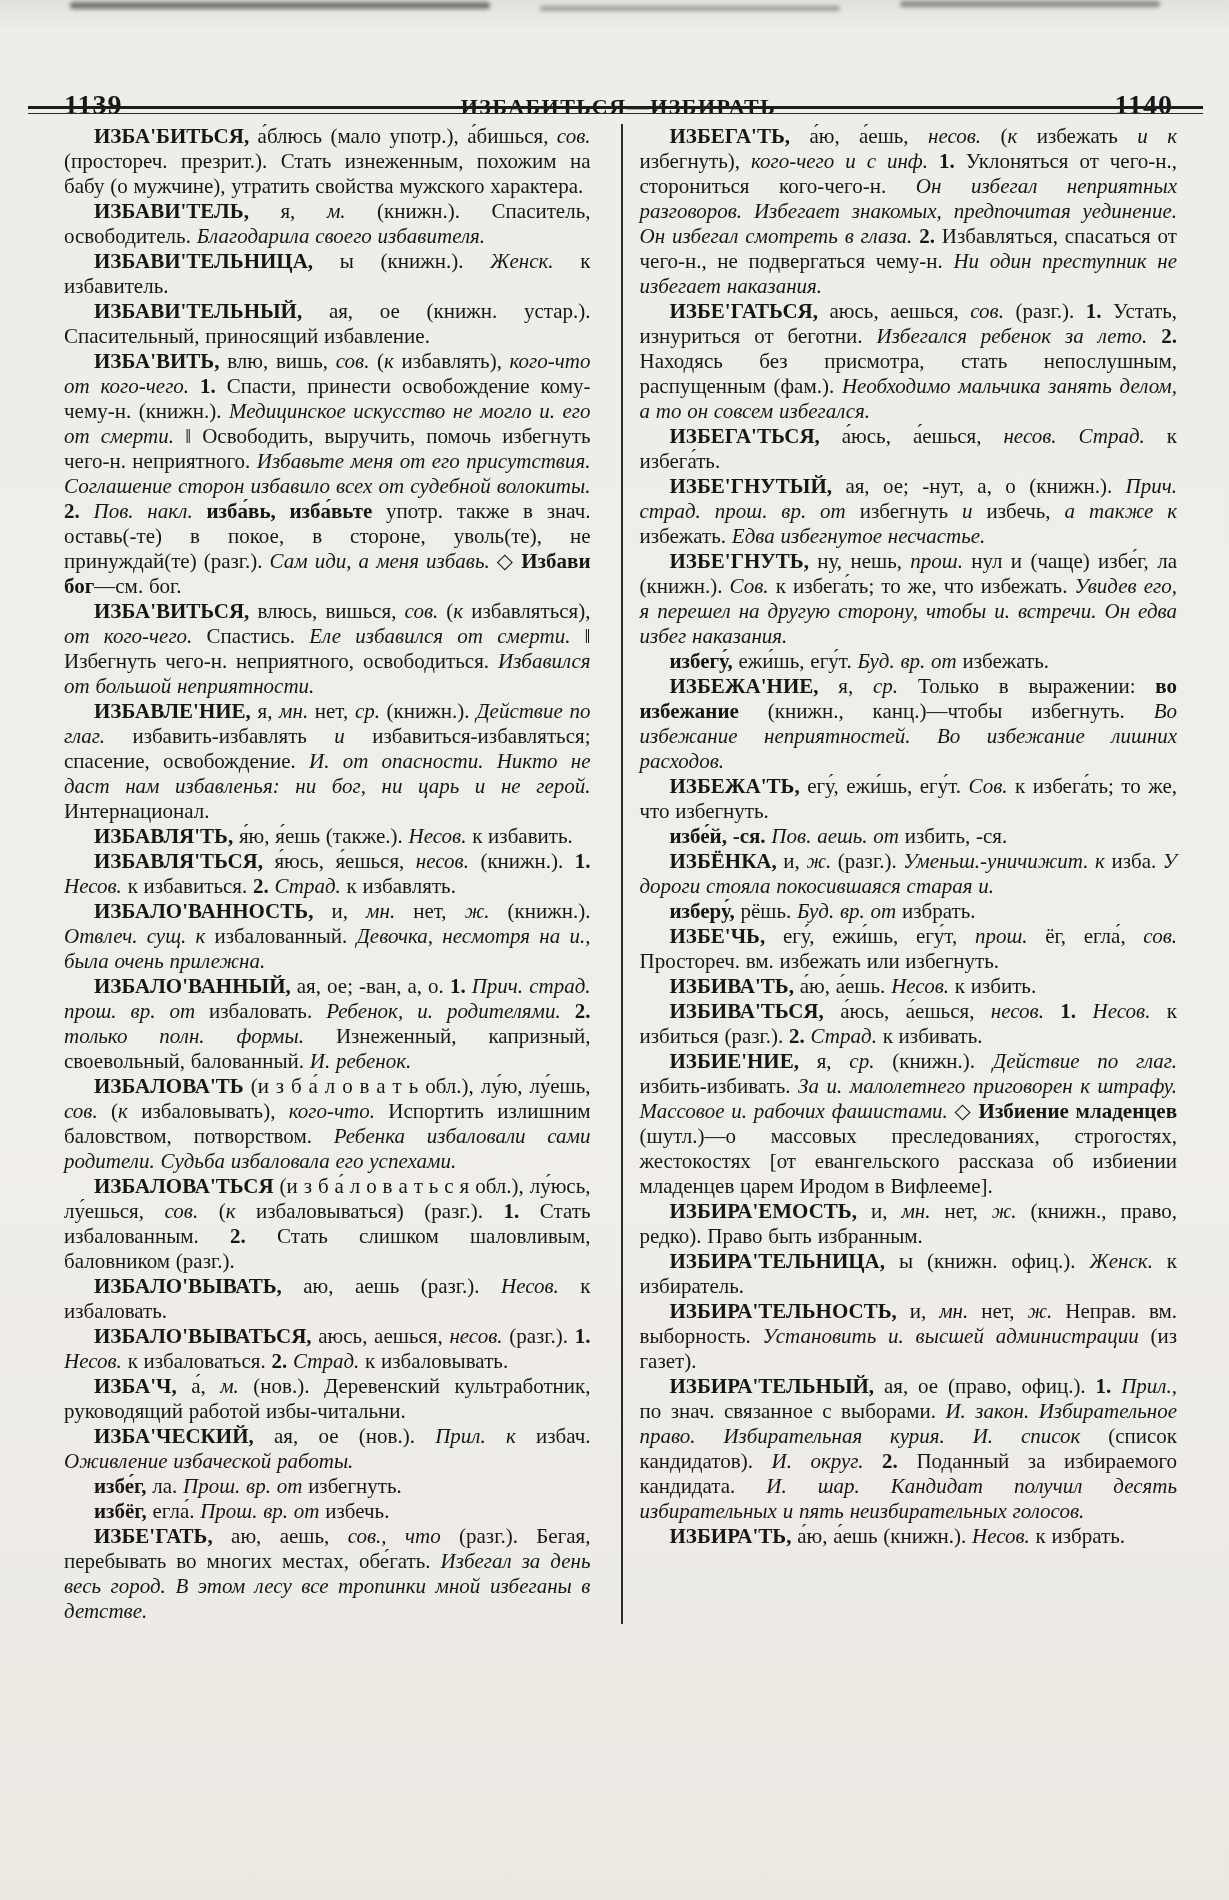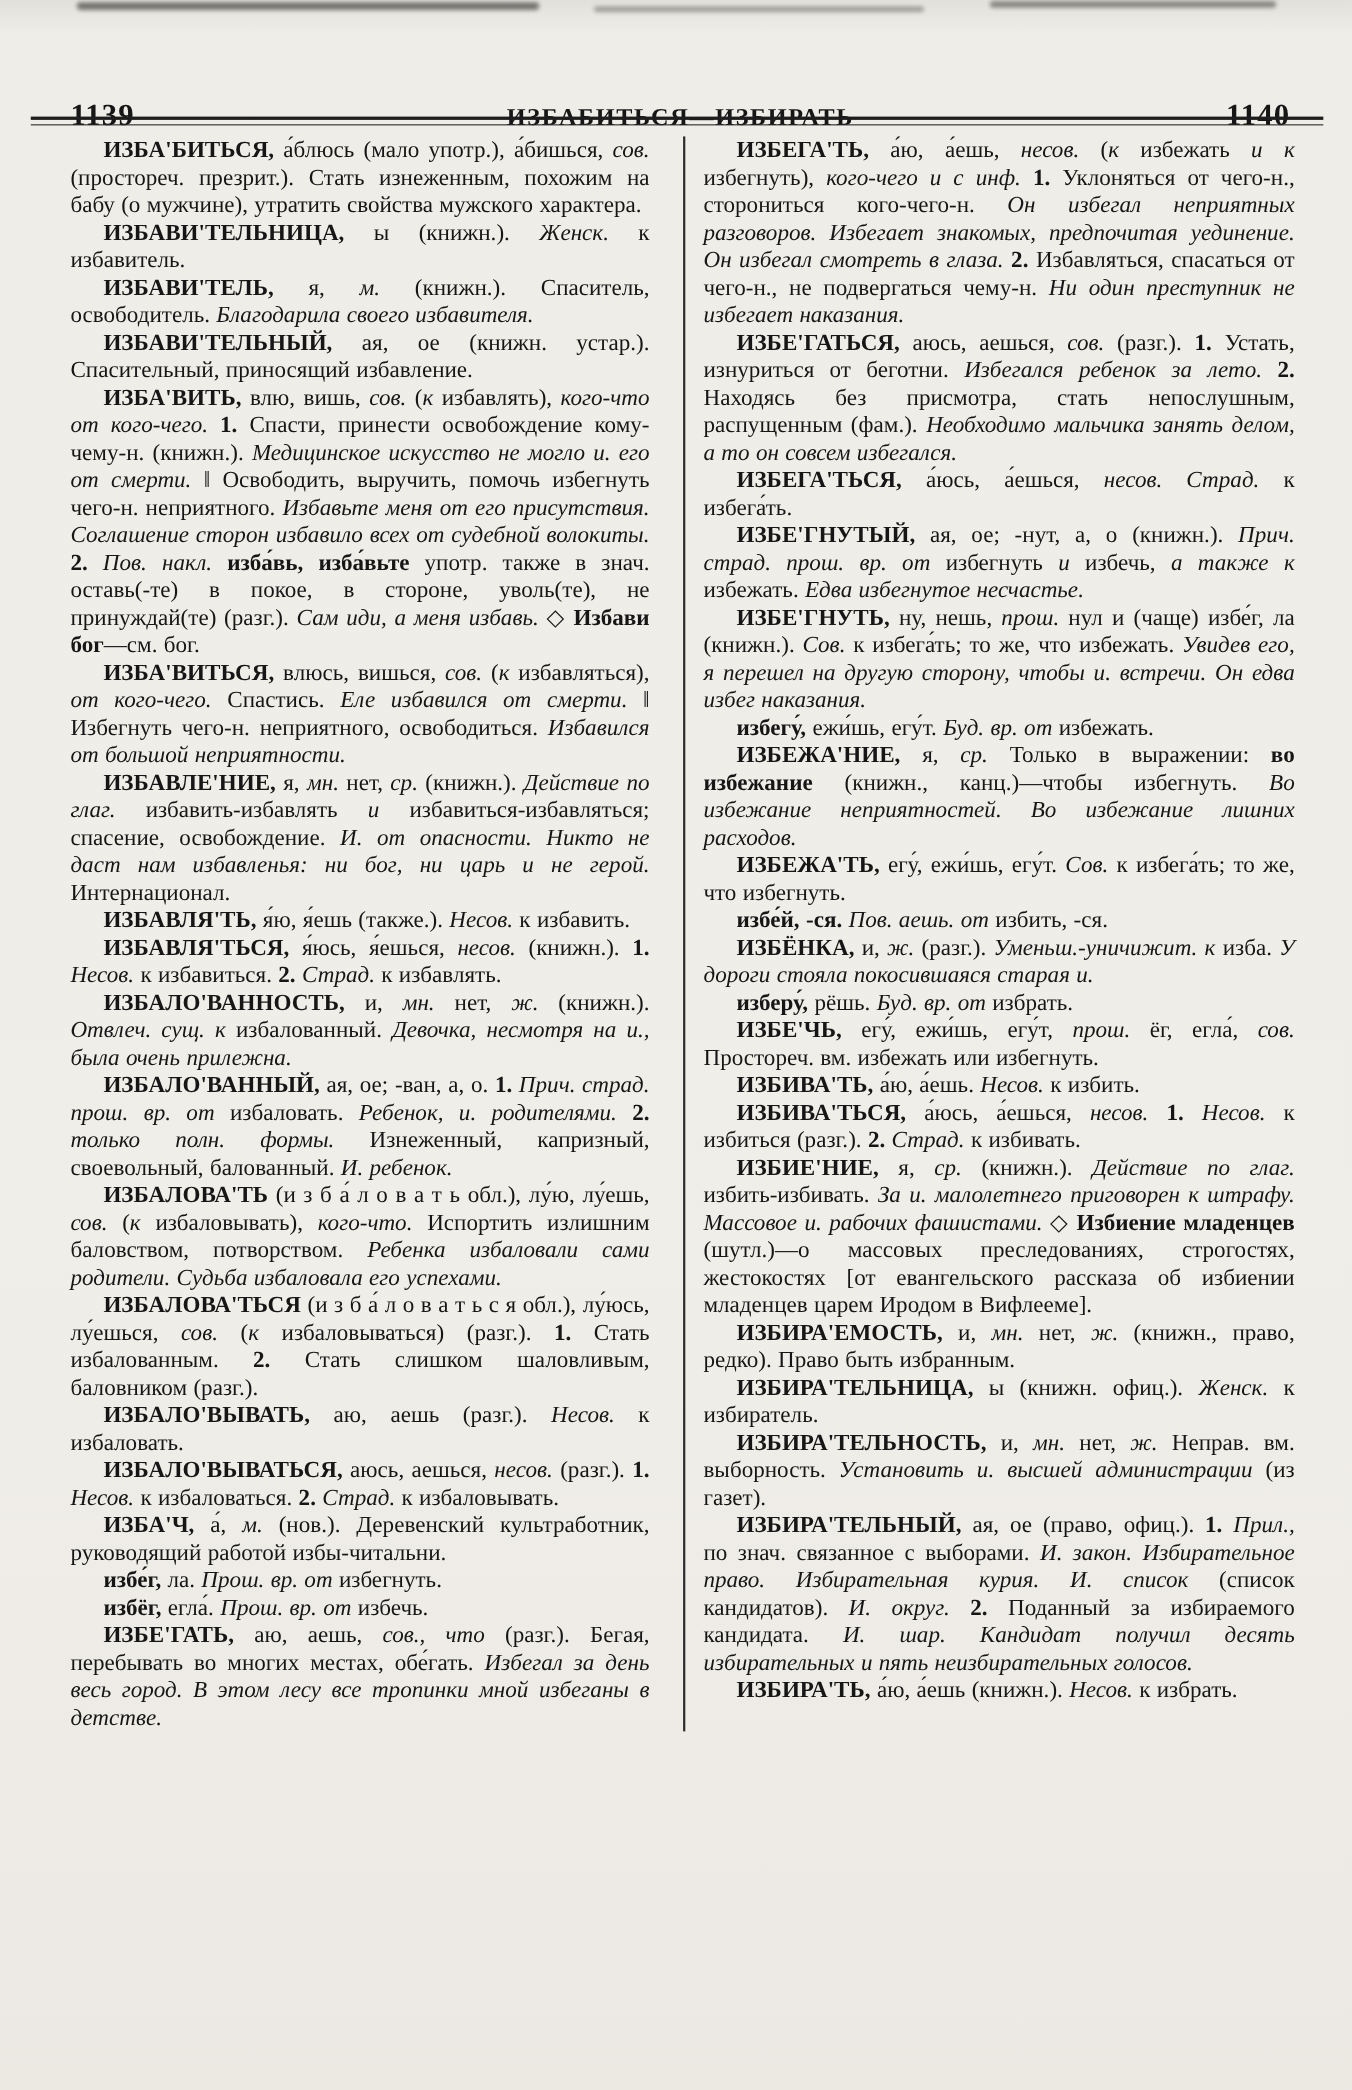--- a/index.html
+++ b/index.html
@@ -58,35 +58,36 @@
     <span class="pagenum">1139</span>
     <span class="runhead">ИЗБАБИТЬСЯ—ИЗБИРАТЬ</span>
     <span class="pagenum">1140</span>
   </div>
 
   <div class="double-rule"></div>
 
   <div class="columns">
     <div class="column left">
         <p class="entry"><span class="b">ИЗБА'БИТЬСЯ, </span><span>а́блюсь (мало употр.), а́бишься, </span><span class="i">сов.</span><span> (простореч. презрит.). Стать изнеженным, похожим на бабу (о мужчине), утратить свойства мужского характера.</span></p>
+        <p class="entry"><span class="b">ИЗБАВИ'ТЕЛЬ, </span><span>я, </span><span class="i">м.</span><span> (книжн.). Спаситель, освободитель. </span><span class="i">Благодарила своего избавителя.</span></p>
         <p class="entry"><span class="b">ИЗБАВИ'ТЕЛЬНИЦА, </span><span>ы (книжн.). </span><span class="i">Женск.</span><span> к избавитель.</span></p>
-        <p class="entry"><span class="b">ИЗБАВИ'ТЕЛЬ, </span><span>я, </span><span class="i">м.</span><span> (книжн.). Спаситель, освободитель. </span><span class="i">Благодарила своего избавителя.</span></p>
         <p class="entry"><span class="b">ИЗБАВИ'ТЕЛЬНЫЙ, </span><span>ая, ое (книжн. устар.). Спасительный, приносящий избавление.</span></p>
         <p class="entry"><span class="b">ИЗБА'ВИТЬ, </span><span>влю, вишь, </span><span class="i">сов.</span><span> (</span><span class="i">к</span><span> избавлять), </span><span class="i">кого-что от кого-чего.</span><span> </span><span class="b">1.</span><span> Спасти, принести освобождение кому-чему-н. (книжн.). </span><span class="i">Медицинское искусство не могло и. его от смерти.</span><span> ‖ Освободить, выручить, помочь избегнуть чего-н. неприятного. </span><span class="i">Избавьте меня от его присутствия. Соглашение сторон избавило всех от судебной волокиты.</span><span> </span><span class="b">2.</span><span> </span><span class="i">Пов. накл.</span><span> </span><span class="b">изба́вь, изба́вьте</span><span> употр. также в знач. оставь(-те) в покое, в стороне, уволь(те), не принуждай(те) (разг.). </span><span class="i">Сам иди, а меня избавь.</span><span> ◇ </span><span class="b">Избави бог</span><span>—см. бог.</span></p>
         <p class="entry"><span class="b">ИЗБА'ВИТЬСЯ, </span><span>влюсь, вишься, </span><span class="i">сов.</span><span> (</span><span class="i">к</span><span> избавляться), </span><span class="i">от кого-чего.</span><span> Спастись. </span><span class="i">Еле избавился от смерти.</span><span> ‖ Избегнуть чего-н. неприятного, освободиться. </span><span class="i">Избавился от большой неприятности.</span></p>
         <p class="entry"><span class="b">ИЗБАВЛЕ'НИЕ, </span><span>я, </span><span class="i">мн.</span><span> нет, </span><span class="i">ср.</span><span> (книжн.). </span><span class="i">Действие по глаг.</span><span> избавить-избавлять </span><span class="i">и</span><span> избавиться-избавляться; спасение, освобождение. </span><span class="i">И. от опасности. Никто не даст нам избавленья: ни бог, ни царь и не герой.</span><span> Интернационал.</span></p>
         <p class="entry"><span class="b">ИЗБАВЛЯ'ТЬ, </span><span>я́ю, я́ешь (также.). </span><span class="i">Несов.</span><span> к избавить.</span></p>
         <p class="entry"><span class="b">ИЗБАВЛЯ'ТЬСЯ, </span><span>я́юсь, я́ешься, </span><span class="i">несов.</span><span> (книжн.). </span><span class="b">1.</span><span> </span><span class="i">Несов.</span><span> к избавиться. </span><span class="b">2.</span><span> </span><span class="i">Страд.</span><span> к избавлять.</span></p>
         <p class="entry"><span class="b">ИЗБАЛО'ВАННОСТЬ, </span><span>и, </span><span class="i">мн.</span><span> нет, </span><span class="i">ж.</span><span> (книжн.). </span><span class="i">Отвлеч. сущ. к</span><span> избалованный. </span><span class="i">Девочка, несмотря на и., была очень прилежна.</span></p>
         <p class="entry"><span class="b">ИЗБАЛО'ВАННЫЙ, </span><span>ая, ое; -ван, а, о. </span><span class="b">1.</span><span> </span><span class="i">Прич. страд. прош. вр. от</span><span> избаловать. </span><span class="i">Ребенок, и. родителями.</span><span> </span><span class="b">2.</span><span> </span><span class="i">только полн. формы.</span><span> Изнеженный, капризный, своевольный, балованный. </span><span class="i">И. ребенок.</span></p>
         <p class="entry"><span class="b">ИЗБАЛОВА'ТЬ </span><span>(и з б а́ л о в а т ь обл.), лу́ю, лу́ешь, </span><span class="i">сов.</span><span> (</span><span class="i">к</span><span> избаловывать), </span><span class="i">кого-что.</span><span> Испортить излишним баловством, потворством. </span><span class="i">Ребенка избаловали сами родители. Судьба избаловала его успехами.</span></p>
         <p class="entry"><span class="b">ИЗБАЛОВА'ТЬСЯ </span><span>(и з б а́ л о в а т ь с я обл.), лу́юсь, лу́ешься, </span><span class="i">сов.</span><span> (</span><span class="i">к</span><span> избаловываться) (разг.). </span><span class="b">1.</span><span> Стать избалованным. </span><span class="b">2.</span><span> Стать слишком шаловливым, баловником (разг.).</span></p>
         <p class="entry"><span class="b">ИЗБАЛО'ВЫВАТЬ, </span><span>аю, аешь (разг.). </span><span class="i">Несов.</span><span> к избаловать.</span></p>
         <p class="entry"><span class="b">ИЗБАЛО'ВЫВАТЬСЯ, </span><span>аюсь, аешься, </span><span class="i">несов.</span><span> (разг.). </span><span class="b">1.</span><span> </span><span class="i">Несов.</span><span> к избаловаться. </span><span class="b">2.</span><span> </span><span class="i">Страд.</span><span> к избаловывать.</span></p>
         <p class="entry"><span class="b">ИЗБА'Ч, </span><span>а́, </span><span class="i">м.</span><span> (нов.). Деревенский культработник, руководящий работой избы-читальни.</span></p>
+        <p class="entry"><span class="b">ИЗБА'ЧЕСКИЙ, </span><span>ая, ое (нов.). </span><span class="i">Прил. к</span><span> избач. </span><span class="i">Оживление избаческой работы.</span></p>
         <p class="entry"><span class="b">избе́г, </span><span>ла. </span><span class="i">Прош. вр. от</span><span> избегнуть.</span></p>
         <p class="entry"><span class="b">избёг, </span><span>егла́. </span><span class="i">Прош. вр. от</span><span> избечь.</span></p>
         <p class="entry"><span class="b">ИЗБЕ'ГАТЬ, </span><span>аю, аешь, </span><span class="i">сов., что</span><span> (разг.). Бегая, перебывать во многих местах, обе́гать. </span><span class="i">Избегал за день весь город. В этом лесу все тропинки мной избеганы в детстве.</span></p>
       </div>
     <div class="column right">
         <p class="entry"><span class="b">ИЗБЕГА'ТЬ, </span><span>а́ю, а́ешь, </span><span class="i">несов.</span><span> (</span><span class="i">к</span><span> избежать </span><span class="i">и к</span><span> избегнуть), </span><span class="i">кого-чего и с инф.</span><span> </span><span class="b">1.</span><span> Уклоняться от чего-н., сторониться кого-чего-н. </span><span class="i">Он избегал неприятных разговоров. Избегает знакомых, предпочитая уединение. Он избегал смотреть в глаза.</span><span> </span><span class="b">2.</span><span> Избавляться, спасаться от чего-н., не подвергаться чему-н. </span><span class="i">Ни один преступник не избегает наказания.</span></p>
         <p class="entry"><span class="b">ИЗБЕ'ГАТЬСЯ, </span><span>аюсь, аешься, </span><span class="i">сов.</span><span> (разг.). </span><span class="b">1.</span><span> Устать, изнуриться от беготни. </span><span class="i">Избегался ребенок за лето.</span><span> </span><span class="b">2.</span><span> Находясь без присмотра, стать непослушным, распущенным (фам.). </span><span class="i">Необходимо мальчика занять делом, а то он совсем избегался.</span></p>
         <p class="entry"><span class="b">ИЗБЕГА'ТЬСЯ, </span><span>а́юсь, а́ешься, </span><span class="i">несов. Страд.</span><span> к избега́ть.</span></p>
         <p class="entry"><span class="b">ИЗБЕ'ГНУТЫЙ, </span><span>ая, ое; -нут, а, о (книжн.). </span><span class="i">Прич. страд. прош. вр. от</span><span> избегнуть </span><span class="i">и</span><span> избечь, </span><span class="i">а также к</span><span> избежать. </span><span class="i">Едва избегнутое несчастье.</span></p>
         <p class="entry"><span class="b">ИЗБЕ'ГНУТЬ, </span><span>ну, нешь, </span><span class="i">прош.</span><span> нул и (чаще) избе́г, ла (книжн.). </span><span class="i">Сов.</span><span> к избега́ть; то же, что избежать. </span><span class="i">Увидев его, я перешел на другую сторону, чтобы и. встречи. Он едва избег наказания.</span></p>

